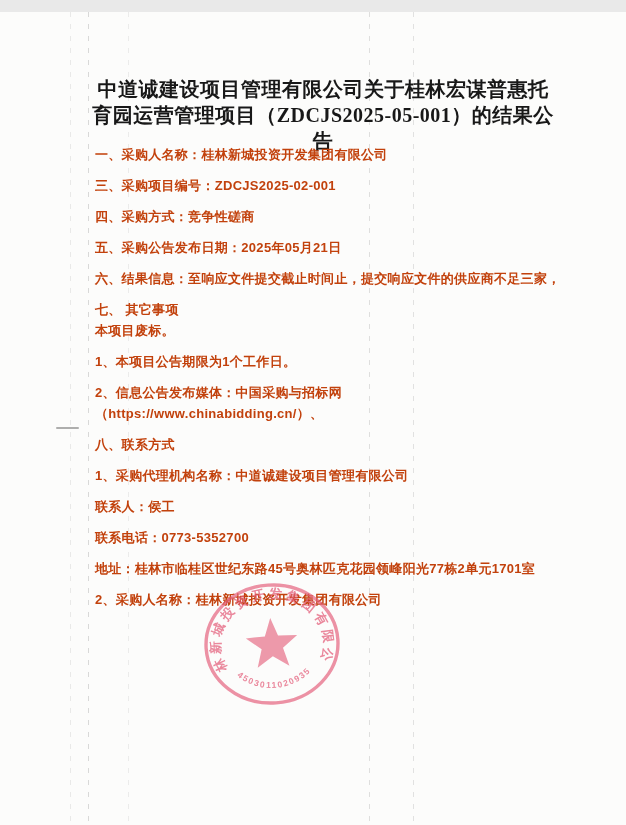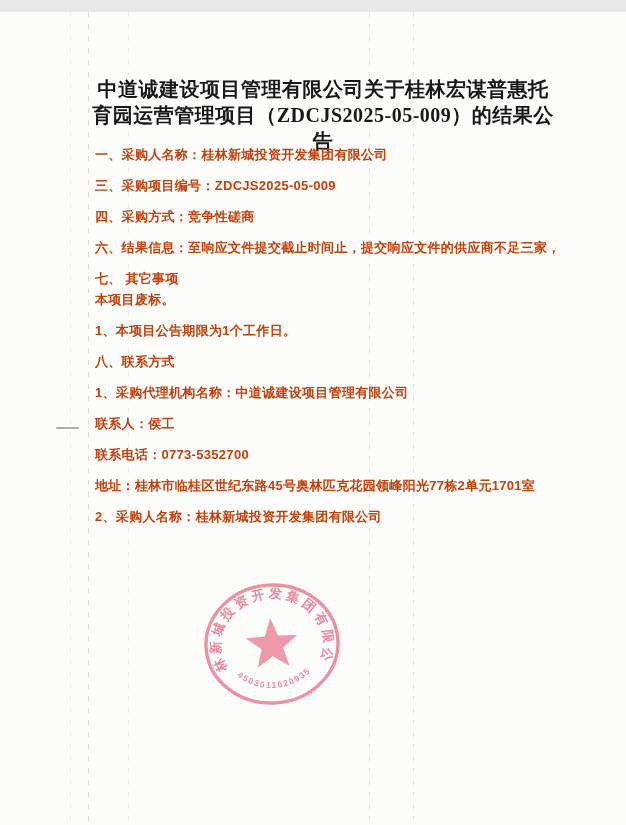--- a/index.html
+++ b/index.html
@@ -55,31 +55,33 @@
 
   <div class="scanline l1"></div>
   <div class="scanline l2"></div>
   <div class="scanline l3"></div>
   <div class="scanline l4"></div>
   <div class="scanline l5"></div>
   <div class="dash-artifact"></div>
 
   <div class="title">
     <div>中道诚建设项目管理有限公司关于桂林宏谋普惠托</div>
-    <div>育园运营管理项目（ZDCJS2025-05-009）的结果公告</div>
+    <div>育园运营管理项目（ZDCJS2025-05-001）的结果公告</div>
   </div>
 
   <div class="body-text">
     <div class="line">一、采购人名称：桂林新城投资开发集团有限公司</div>
-    <div class="line">三、采购项目编号：ZDCJS2025-05-009</div>
+    <div class="line">三、采购项目编号：ZDCJS2025-02-001</div>
     <div class="line">四、采购方式：竞争性磋商</div>
+    <div class="line">五、采购公告发布日期：2025年05月21日</div>
     <div class="line wrapable">六、结果信息：至响应文件提交截止时间止，提交响应文件的供应商不足三家，</div>
     <div class="line">七、 其它事项</div>
     <div class="line cont">本项目废标。</div>
     <div class="line">1、本项目公告期限为1个工作日。</div>
+    <div class="line wrapable">2、信息公告发布媒体：中国采购与招标网（https://www.chinabidding.cn/）、</div>
     <div class="line">八、联系方式</div>
     <div class="line">1、采购代理机构名称：中道诚建设项目管理有限公司</div>
     <div class="line">联系人：侯工</div>
     <div class="line">联系电话：0773-5352700</div>
     <div class="line">地址：桂林市临桂区世纪东路45号奥林匹克花园领峰阳光77栋2单元1701室</div>
     <div class="line">2、采购人名称：桂林新城投资开发集团有限公司</div>
   </div>
 
   <svg class="seal" viewBox="0 0 140 124" xmlns="http://www.w3.org/2000/svg" xmlns:xlink="http://www.w3.org/1999/xlink">
     <defs>

